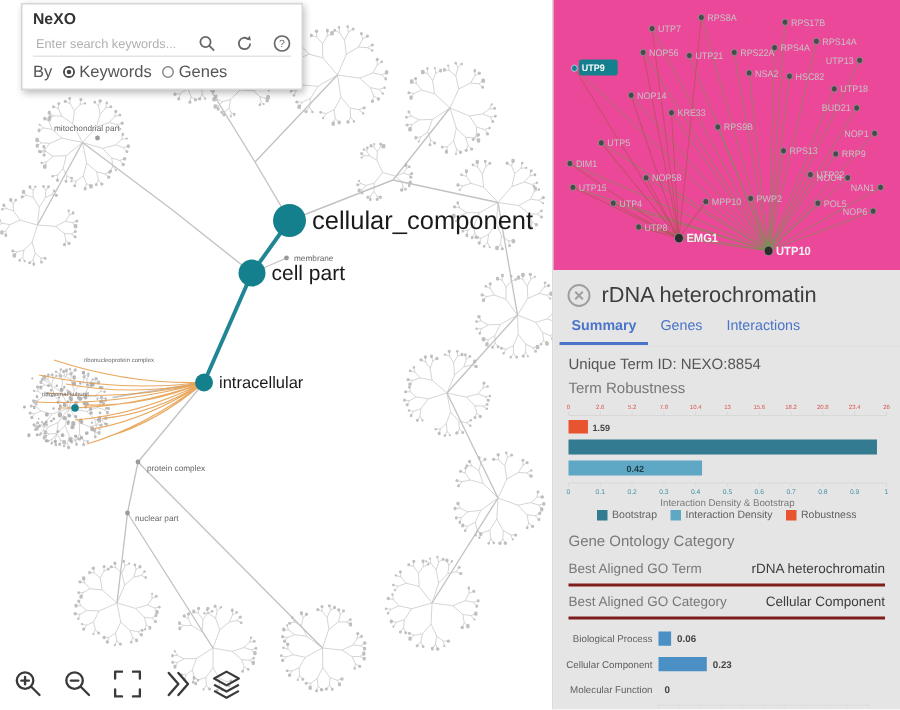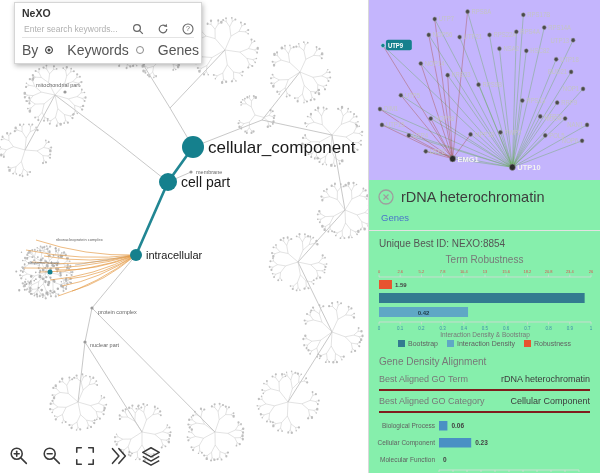--- a/index.html
+++ b/index.html
@@ -11,43 +11,43 @@
   .tree-area{position:relative;width:368px;height:473px;background:#ffffff;flex:0 0 368px;}
   #tree-svg{position:absolute;left:0;top:0;}
 
   .search-card{position:absolute;top:2px;left:14px;width:172px;background:#fff;border:1px solid #d6d6d6;
     box-shadow:1px 2px 5px rgba(0,0,0,.28);padding:4px 7px 5px;z-index:5;}
   .search-title{font-size:10.5px;font-weight:bold;color:#333;margin-bottom:3px;}
   .search-row{display:flex;align-items:center;gap:12px;border-bottom:1px solid #e4e4e4;padding-bottom:2px;}
   .search-row input{flex:1;border:none;outline:none;font-size:8.5px;color:#333;min-width:0;background:transparent;}
   .search-row input::placeholder{color:#b0b0b0;}
   .sicon{display:flex;align-items:center;justify-content:center;width:13px;height:13px;cursor:pointer;}
-  .by-row{display:flex;align-items:center;gap:7px;font-size:14px;color:#555;margin-top:4px;}
-  .opt{display:flex;align-items:center;gap:14px;cursor:pointer;}
+  .by-row{display:flex;align-items:center;gap:7px;font-size:11px;color:#555;margin-top:4px;}
+  .opt{display:flex;align-items:center;gap:3px;cursor:pointer;}
   .radio{display:inline-block;width:8px;height:8px;border:1px solid #8a8a8a;border-radius:50%;background:#fff;box-sizing:border-box;}
   .radio.checked{background:#474747;box-shadow:inset 0 0 0 1.5px #fff;border-color:#474747;}
 
   .toolbar{position:absolute;left:6px;bottom:5px;display:flex;gap:8px;align-items:center;z-index:5;}
   .tool-btn{width:25px;height:25px;display:flex;align-items:center;justify-content:center;cursor:pointer;}
 
   
   .right-col{width:232px;flex:0 0 232px;display:flex;flex-direction:column;border-left:1px solid #d9d9d9;box-sizing:border-box;}
-  .network-area{position:relative;height:186px;background:#c4b5fd;overflow:hidden;}
+  .network-area{position:relative;height:186px;background:#ec4899;overflow:hidden;}
   #net-svg{position:absolute;left:0;top:0;width:100%;height:100%;}
 
-  .detail-panel{height:303px;background:#86efac;overflow:hidden;position:relative;}
+  .detail-panel{height:303px;background:#e5e5e5;overflow:hidden;position:relative;}
   .dp-header{display:flex;align-items:center;gap:7px;padding:9px 9px 3px;}
   .close-btn{display:flex;cursor:pointer;}
   .dp-title{font-size:14.5px;color:#3d3d3d;}
   .tabs{display:flex;border-bottom:1px solid #e2e2e2;padding:0 4px;}
   .tab{font-size:9.5px;color:#4a74c9;padding:4px 8px 5px;cursor:pointer;border-bottom:2px solid transparent;}
   .tab.active{border-bottom-color:#4a74c9;font-weight:bold;}
   .term-id{font-size:10px;color:#555;padding:7px 10px 1px;}
   .section-label{font-size:10px;color:#787878;padding:7px 10px 2px;}
-  .section-label.centered{text-align:center;padding-top:4px;}
+  .section-label.centered{padding-top:4px;}
   .legend{display:flex;justify-content:center;gap:9px;font-size:7px;color:#616161;padding:1px 0 2px;}
   .leg-item{display:flex;align-items:center;gap:3px;}
   .leg-sw{display:inline-block;width:7px;height:7px;}
   .go-row{display:flex;justify-content:space-between;align-items:center;margin:0 10px;padding:5px 0;
     border-bottom:2px solid #7f1d1d;font-size:9px;}
   .go-row:first-of-type{border-top:1px solid #ececec;}
   .go-label{color:#787878;}
   .go-val{color:#3d3d3d;}
   .bp-heading{font-size:11.5px;color:#555;padding:8px 10px 2px;}
   svg{display:block;}
@@ -291,24 +291,26 @@
           <svg width="16" height="16" viewBox="0 0 16 16">
               <circle cx="8" cy="8" r="7" fill="none" stroke="#9e9e9e" stroke-width="1.3"></circle>
               <line x1="5.5" y1="5.5" x2="10.5" y2="10.5" stroke="#9e9e9e" stroke-width="1.3"></line>
               <line x1="10.5" y1="5.5" x2="5.5" y2="10.5" stroke="#9e9e9e" stroke-width="1.3"></line>
             </svg>
         </span>
         <span class="dp-title">rDNA heterochromatin</span>
       </div>
 
       <div class="tabs">
+        <span class="tab active">Summary</span>
         <span class="tab">Genes</span>
-      </div>
-
-      <div class="term-id">Unique Best ID: NEXO:8854</div>
+        <span class="tab">Interactions</span>
+      </div>
+
+      <div class="term-id">Unique Term ID: NEXO:8854</div>
 
       <div class="section-label centered">Term Robustness</div>
       <svg id="rob-svg" width="232" height="72">
           <line x1="10" y1="10" x2="222" y2="10" stroke="#d8d8d8" stroke-width="0.8"></line>
           <line x1="10" y1="7.5" x2="10" y2="10" stroke="#d8d8d8" stroke-width="0.7"></line>
           <text x="10" y="5.5" font-family="Liberation Sans, sans-serif" font-size="4" fill="#d9534f" text-anchor="middle">0</text>
           <line x1="31.200000000000003" y1="7.5" x2="31.200000000000003" y2="10" stroke="#d8d8d8" stroke-width="0.7"></line>
           <text x="31.200000000000003" y="5.5" font-family="Liberation Sans, sans-serif" font-size="4" fill="#d9534f" text-anchor="middle">2.6</text>
           <line x1="52.400000000000006" y1="7.5" x2="52.400000000000006" y2="10" stroke="#d8d8d8" stroke-width="0.7"></line>
           <text x="52.400000000000006" y="5.5" font-family="Liberation Sans, sans-serif" font-size="4" fill="#d9534f" text-anchor="middle">5.2</text>
@@ -366,21 +368,21 @@
           <span class="leg-item">
             <span class="leg-sw" style="background: rgb(95, 168, 197);"></span>
             <span>Interaction Density</span>
           </span>
           <span class="leg-item">
             <span class="leg-sw" style="background: rgb(232, 84, 47);"></span>
             <span>Robustness</span>
           </span>
         </div>
 
-      <div class="section-label">Gene Density Alignment</div>
+      <div class="section-label">Gene Ontology Category</div>
       <div class="go-row">
         <span class="go-label">Best Aligned GO Term</span>
         <span class="go-val">rDNA heterochromatin</span>
       </div>
       <div class="go-row">
         <span class="go-label">Best Aligned GO Category</span>
         <span class="go-val">Cellular Component</span>
       </div>
 
       <svg id="go-svg" width="232" height="66">

